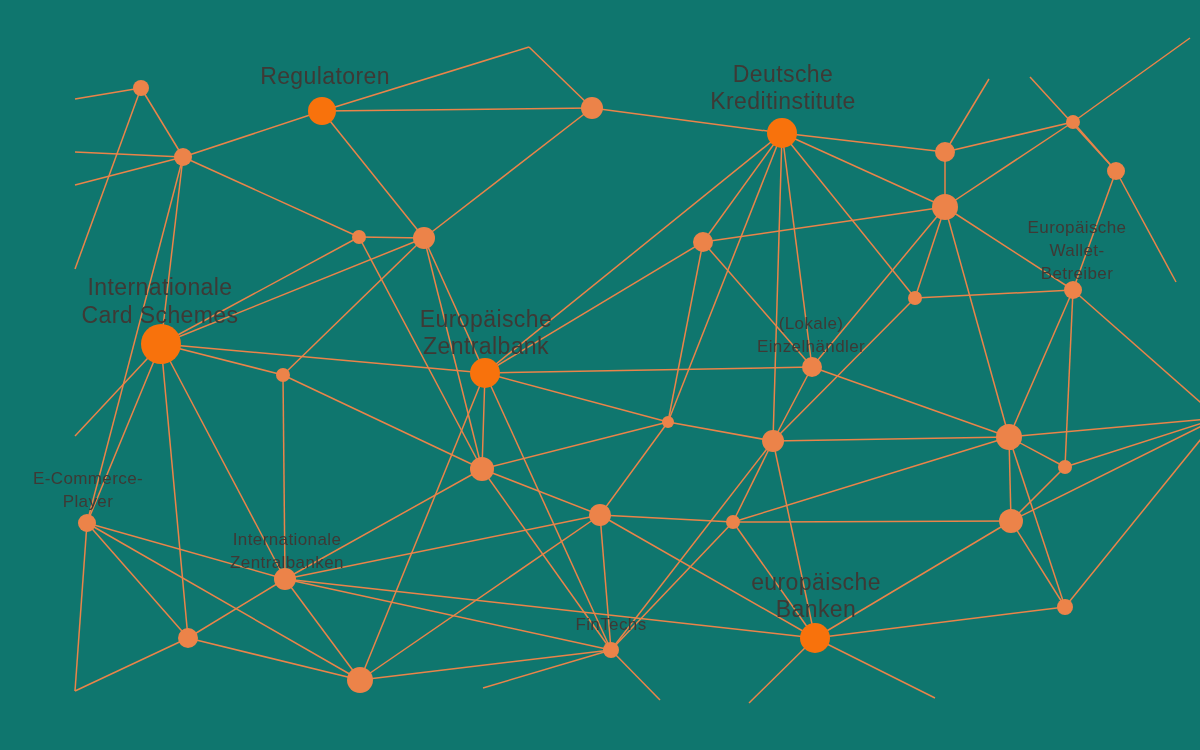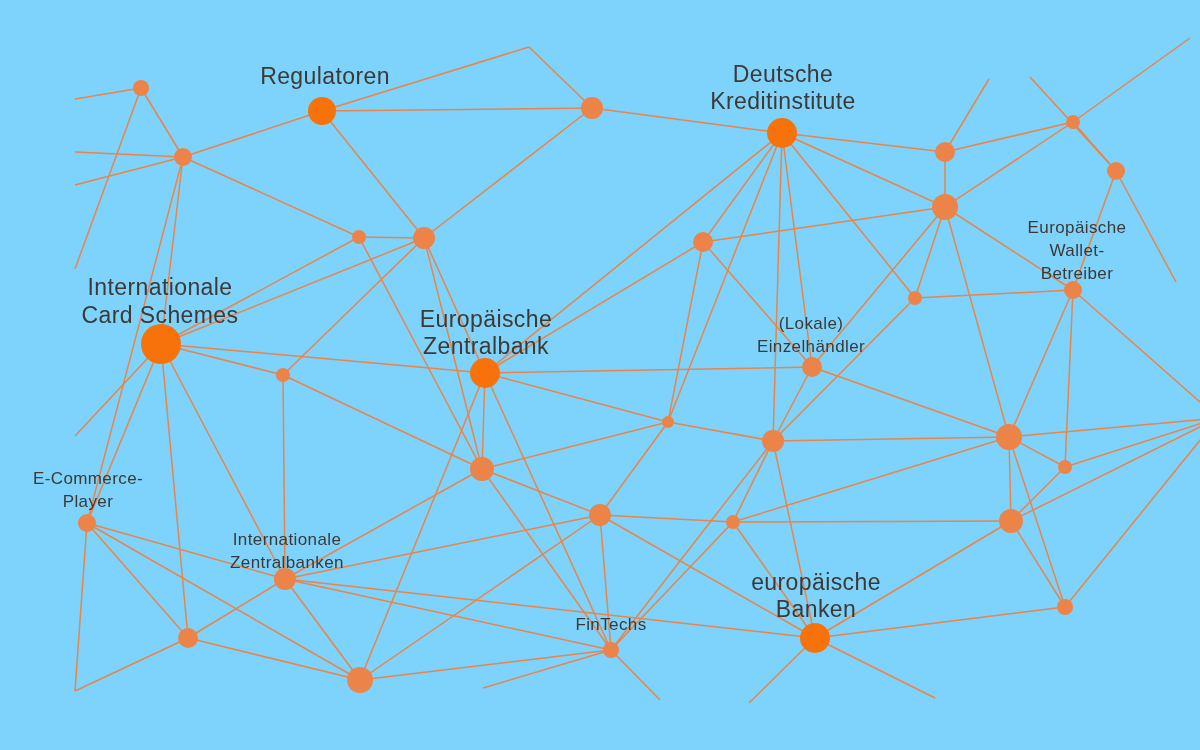--- a/index.html
+++ b/index.html
@@ -5,21 +5,21 @@
   html,body{margin:0;padding:0;}
   body{
     font-family:"Liberation Sans", sans-serif;
     background:#fcddc5;
   }
   .stage{
     position:relative;
     width:1200px;
     height:750px;
     overflow:hidden;
-    background:#7dd3fc;
+    background:#0f766e;
   }
   svg{display:block;}
   .net-label{
     font-family:"Liberation Sans", sans-serif;
     letter-spacing:0.4px;
   }
 </style>
 </head>
 <body>
 

